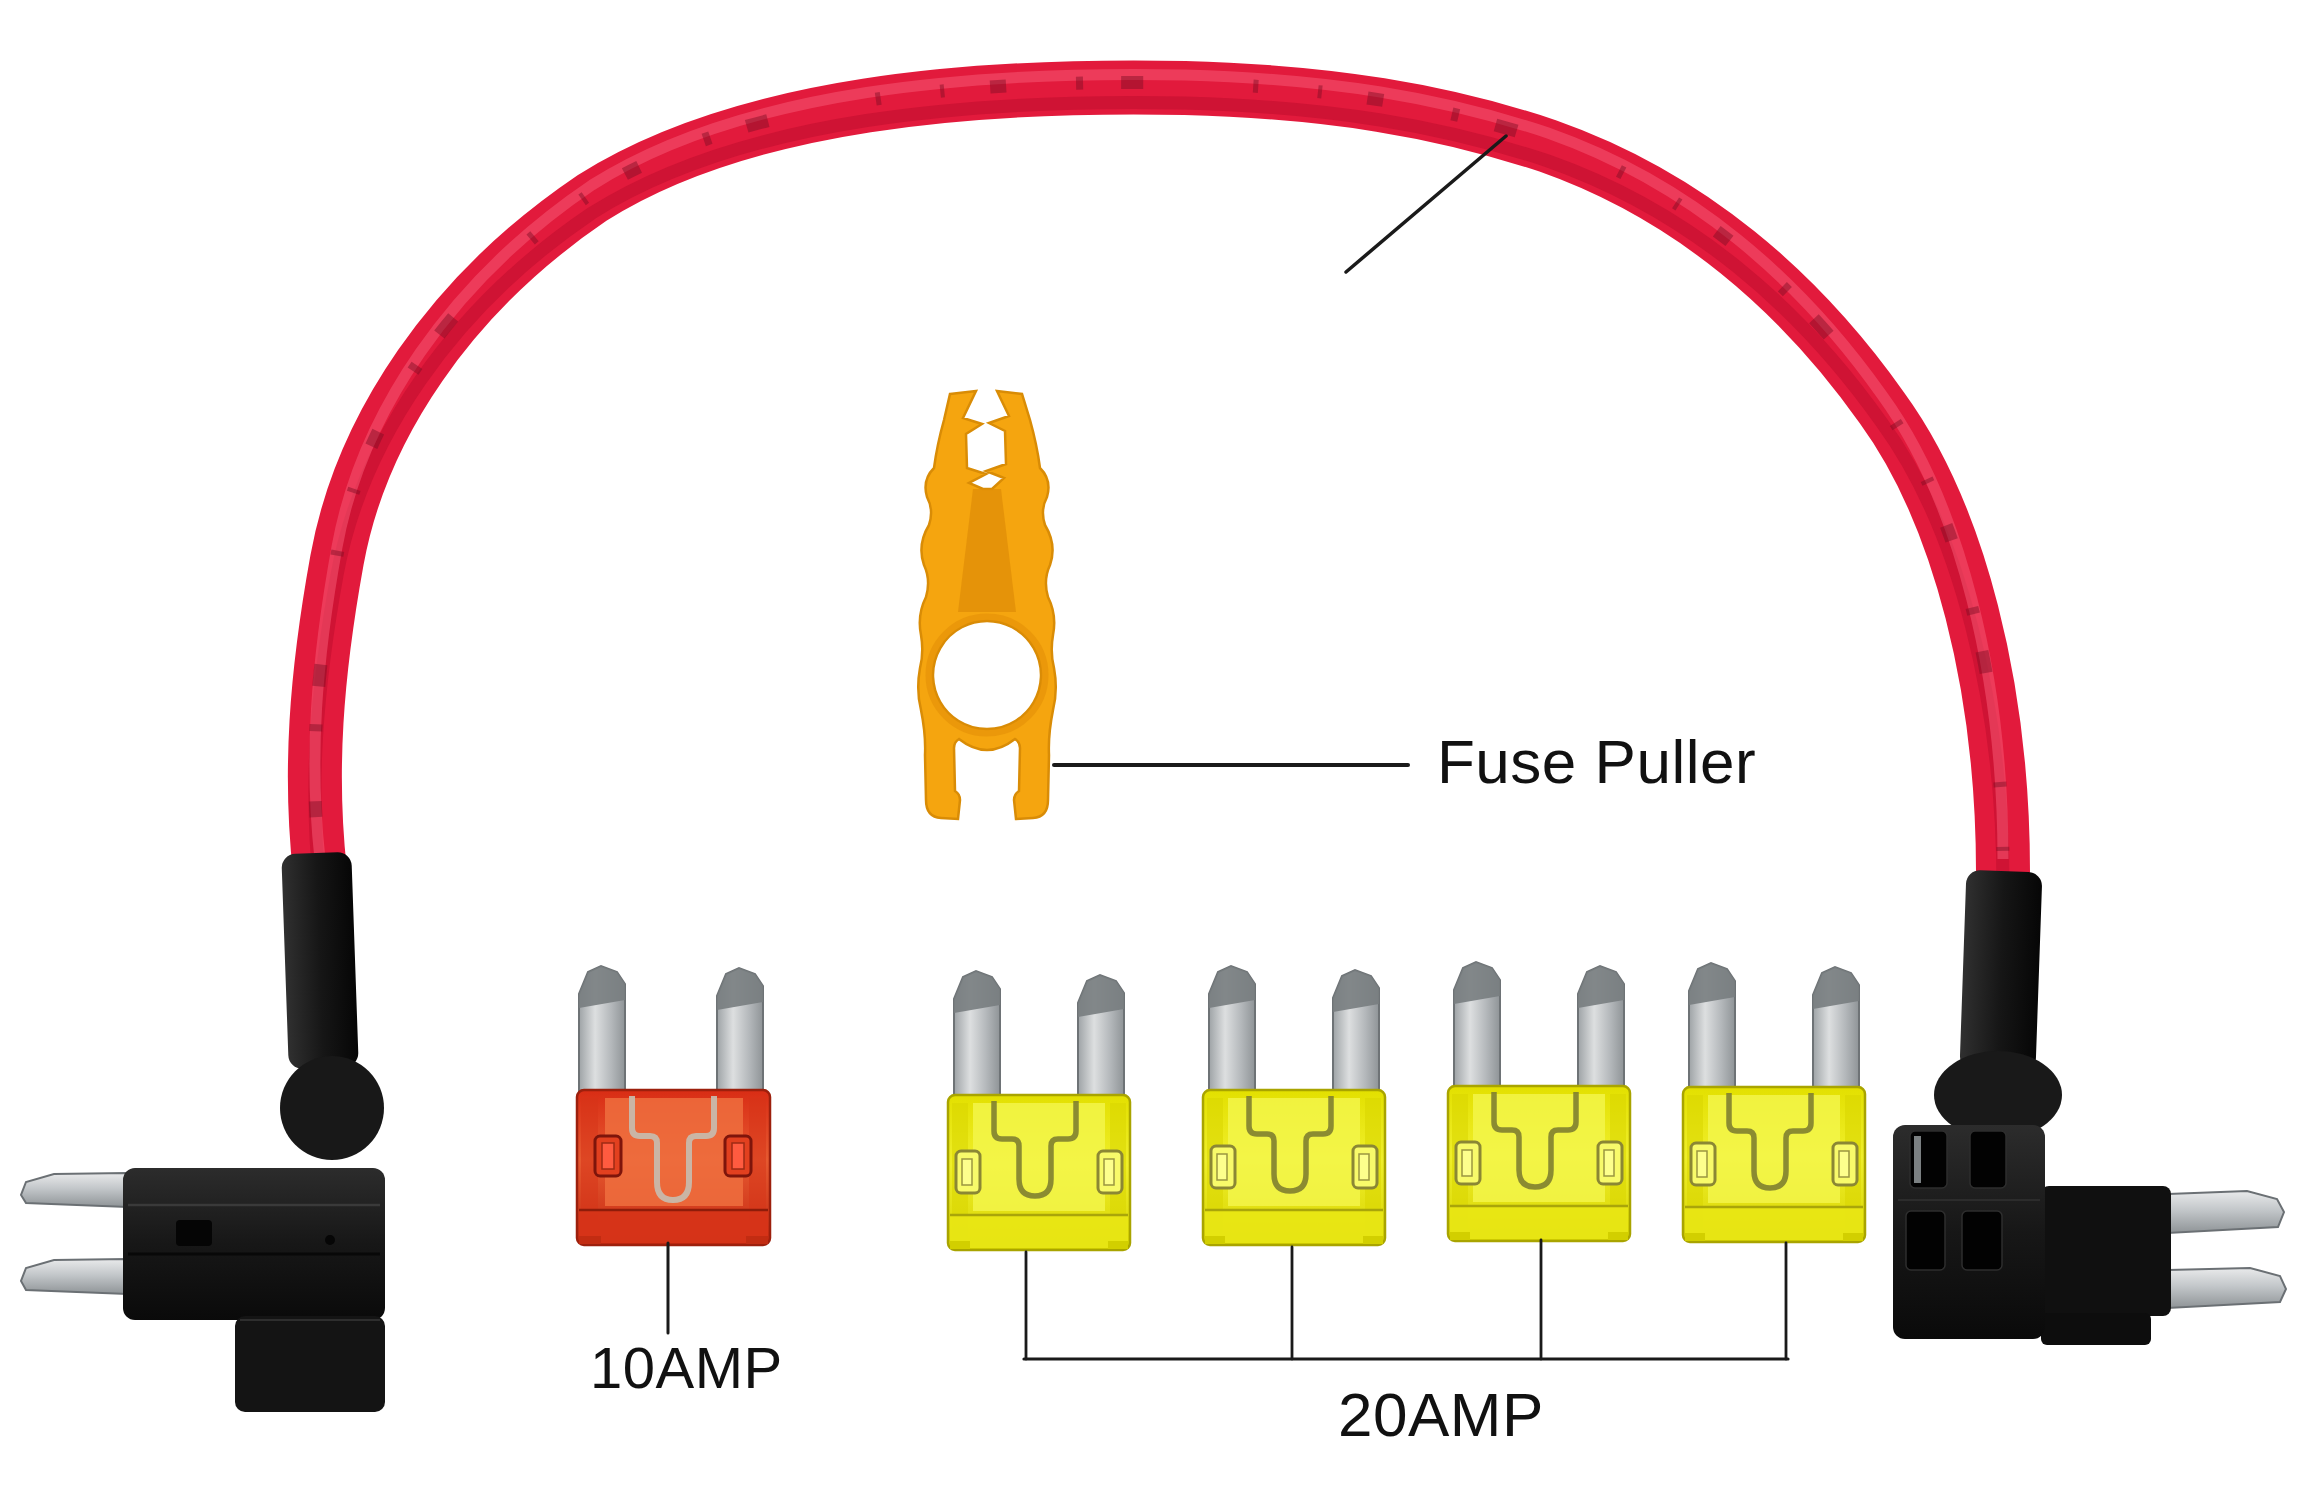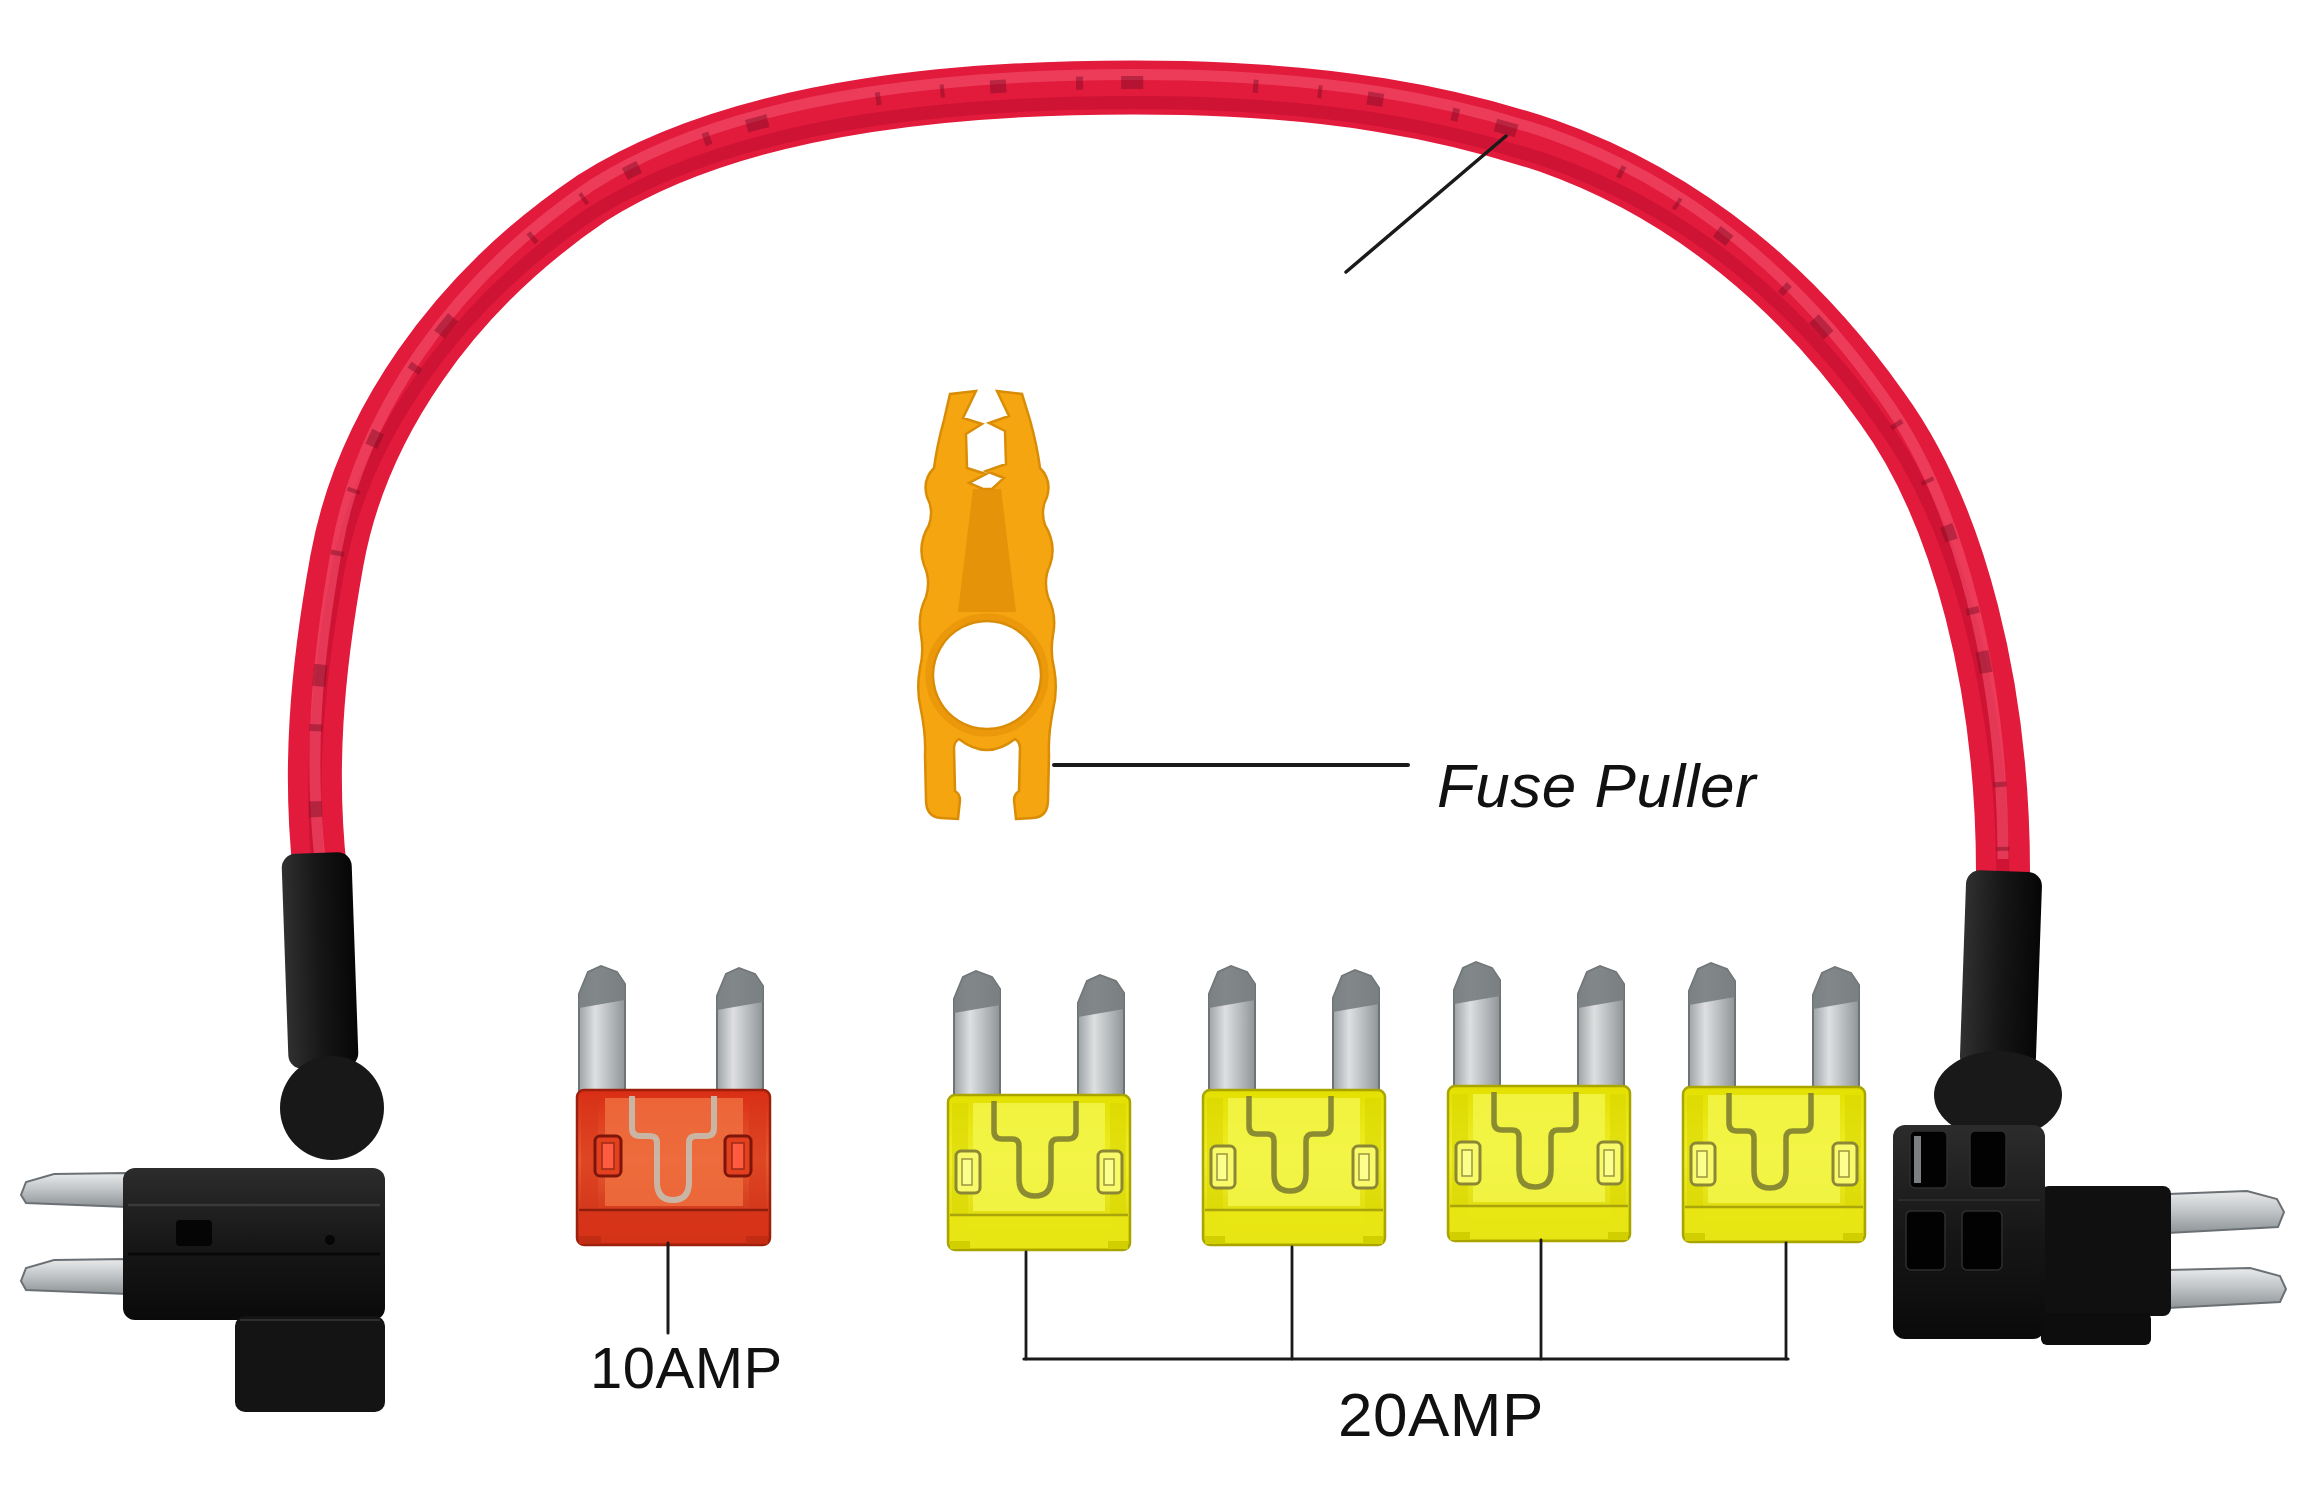--- a/index.html
+++ b/index.html
@@ -15,21 +15,21 @@
     background:var(--background,#fff); overflow:hidden;
     font-family:"Liberation Sans", sans-serif;
   }
   #scene{position:absolute; left:0; top:0; width:2300px; height:1500px;}
   .label{
     position:absolute; color:var(--text-ink,#111);
     font-family:"Liberation Sans", sans-serif;
     white-space:nowrap; letter-spacing:.5px; line-height:1;
   }
   .label-cable {left:781px;  top:269px;  font-size:62px;}
-  .label-puller{left:1437px; top:755px;  font-size:62px;font-style:italic;}
+  .label-puller{left:1437px; top:731px;  font-size:62px;}
   .label-10amp{left:590px;  top:1339px; font-size:58px;}
   .label-20amp{left:1338px; top:1384px; font-size:62px;}
 </style>
 </head>
 <body>
 
 <div id="stage">
 
   <svg id="scene" viewBox="0 0 2300 1500">
     <defs>

